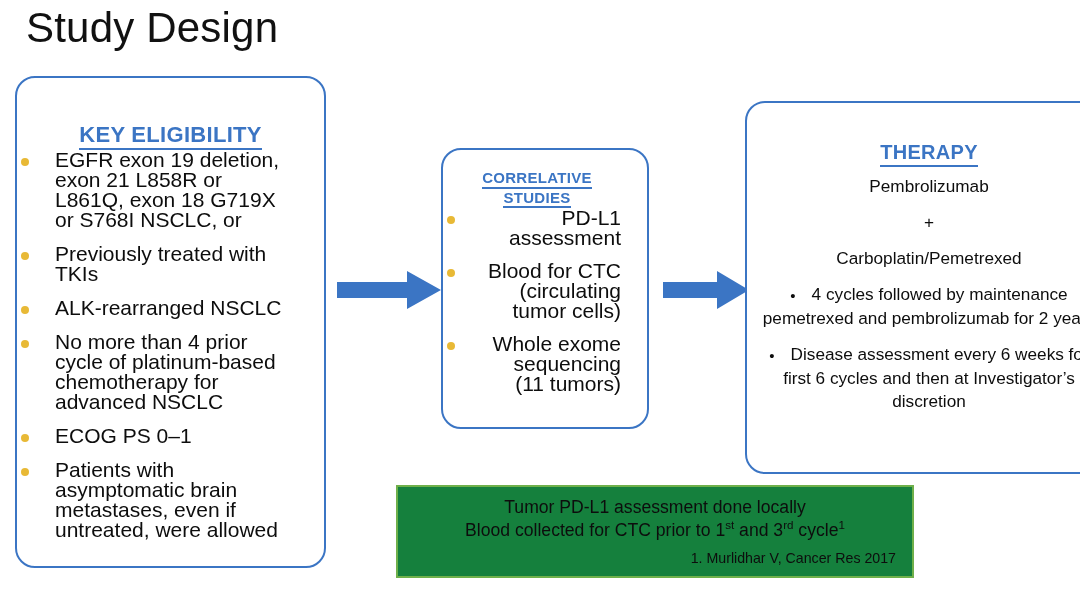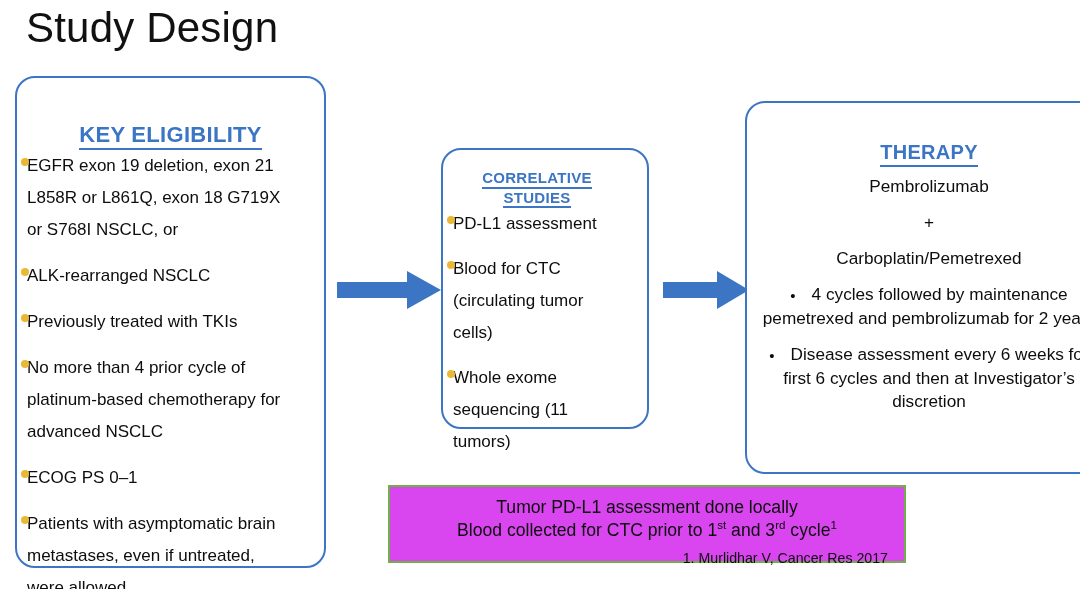--- a/index.html
+++ b/index.html
@@ -88,23 +88,23 @@
   }
 
   
   ul.gold-list {
     list-style: none;
     margin: 0;
     padding: 0;
   }
   ul.gold-list > li {
     position: relative;
-    padding-left: 10px;
-    font-size: 17px;
-    line-height: 32px;
+    padding-left: 38px;
+    font-size: 21px;
+    line-height: 20px;
     color: #0d0d0d;
   }
   ul.gold-list > li::before {
     content: "";
     position: absolute;
     left: 4px;
     top: 8px;
     width: 8px;
     height: 8px;
     border-radius: 50%;
@@ -113,20 +113,21 @@
 
   .list-eligibility {
     margin: 18px 0 0 26px;
     width: 268px;
   }
   .list-eligibility > li { margin-bottom: 14px; }
 
   .list-correlative {
     margin: 14px 0 0 20px;
     width: 178px;
+    text-align: right;
   }
   .list-correlative > li { margin-bottom: 13px; }
 
   
   .therapy-body {
     margin: 6px 14px 0 14px;
     text-align: center;
     font-size: 17.2px;
     line-height: 23px;
   }
@@ -147,26 +148,26 @@
     position: absolute;
     height: 44px;
   }
   .arrow-1 { left: 337px; top: 268px; width: 104px; }
   .arrow-2 { left: 663px; top: 268px; width: 86px; }
 
   
   .box-note {
     position: absolute;
     box-sizing: border-box;
-    left: 388px;
+    left: 396px;
     top: 485px;
     width: 518px;
-    height: 78px;
+    height: 93px;
     border: 2px solid #6FB04A;
-    background: #d946ef;
+    background: #15803d;
   }
   .note-line {
     text-align: center;
     font-size: 17.6px;
     line-height: 23px;
     color: #0d0d0d;
   }
   .note-line-1 { margin-top: 9px; }
   .note-citation {
     text-align: right;
@@ -181,22 +182,22 @@
 <body>
 
 <div class="slide-title">Study Design</div>
 
 <div class="rbox box-eligibility">
   <div class="box-heading heading-eligibility">
     <span class="hl">KEY ELIGIBILITY</span>
   </div>
   <ul class="gold-list list-eligibility">
     <li>EGFR exon 19 deletion, exon 21 L858R or L861Q, exon 18 G719X or S768I NSCLC, or</li>
+    <li>Previously treated with TKIs</li>
     <li>ALK-rearranged NSCLC</li>
-    <li>Previously treated with TKIs</li>
     <li>No more than 4 prior cycle of platinum-based chemotherapy for advanced NSCLC</li>
     <li>ECOG PS 0–1</li>
     <li>Patients with asymptomatic brain metastases, even if untreated, were allowed</li>
   </ul>
 </div>
 
 <div class="arrow arrow-1">
   <svg width="104" height="44" viewBox="0 0 104 44" xmlns="http://www.w3.org/2000/svg" aria-hidden="true">
     <polygon points="0,14 70,14 70,3 104,22 70,41 70,30 0,30" fill="#3B75C4"></polygon>
   </svg>

